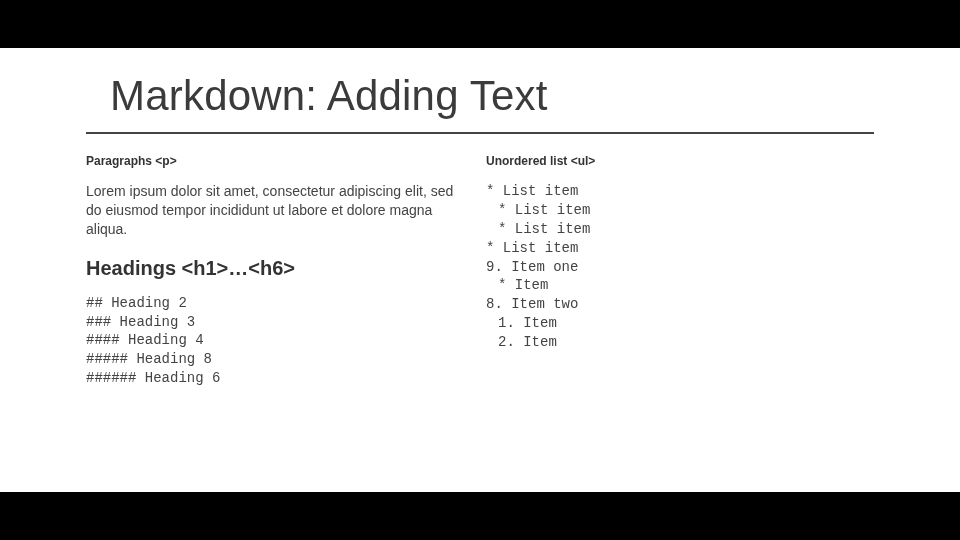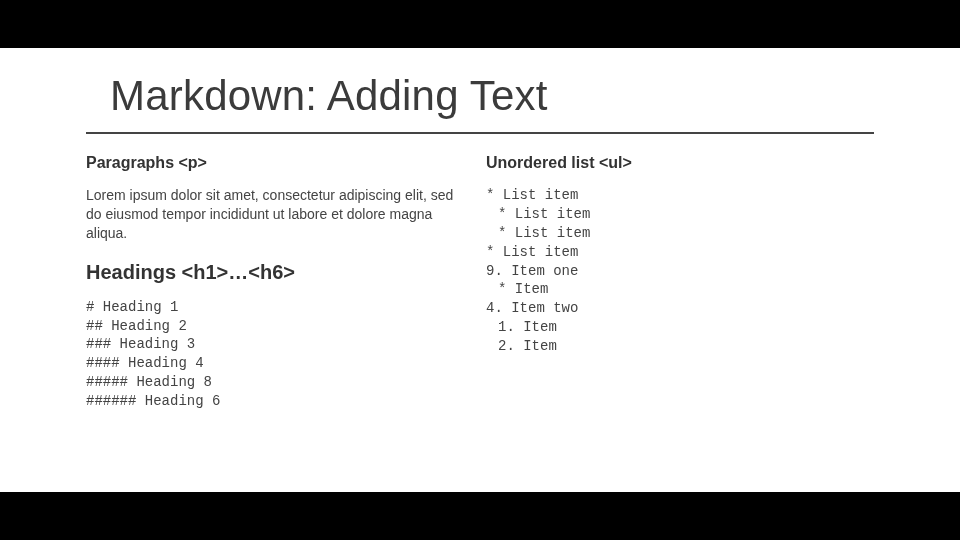--- a/index.html
+++ b/index.html
@@ -6,21 +6,21 @@
   html, body { width: 960px; height: 540px; background: #fff; font-family: Arial, Helvetica, sans-serif; color: #333; }
   .slide { position: relative; width: 960px; height: 540px; }
   .blackbar-top { position: absolute; top: 0; left: 0; width: 960px; height: 48px; background: #000; }
   .blackbar-bottom { position: absolute; bottom: 0; left: 0; width: 960px; height: 48px; background: #000; }
   .content { position: absolute; top: 48px; left: 0; width: 960px; height: 444px; padding: 24px 86px 0 86px; }
   .title { font-size: 42px; font-weight: 400; color: #3b3b3b; margin-bottom: 12px; letter-spacing: 0.2px; margin-left: 24px; }
   .hr { border: 0; border-top: 2px solid #444; margin-bottom: 20px; }
   .cols { display: flex; }
   .col-left { width: 400px; padding-right: 20px; }
   .col-right { width: 380px; }
-  .subhead { font-size: 16px; font-weight: 700; color: #333; margin-bottom: 14px; }
+  .subhead { font-size: 12px; font-weight: 700; color: #333; margin-bottom: 14px; }
   .subhead2 { font-size: 20px; font-weight: 700; color: #333; margin-top: 18px; margin-bottom: 14px; }
   .body { font-size: 14px; line-height: 1.35; color: #444; }
   .line { display: block; font-family: Liberation Mono, monospace; }
   .indent1 { padding-left: 12px; }
 </style>
 </head>
 <body>
 <div class="slide">
   <div class="blackbar-top"></div>
   <div class="blackbar-bottom"></div>
@@ -29,41 +29,40 @@
     <h1 class="title">Markdown: Adding Text</h1>
     <hr class="hr">
 
     <div class="cols">
       <div class="col-left">
         <div class="subhead">Paragraphs &lt;p&gt;</div>
         <div class="body">Lorem ipsum dolor sit amet, consectetur adipiscing elit, sed do eiusmod tempor incididunt ut labore et dolore magna aliqua.</div>
 
         <div class="subhead2">Headings &lt;h1&gt;…&lt;h6&gt;</div>
         <div class="body">
-          <span class="line"># Heading 1</span>
           <span class="line">## Heading 2</span>
           <span class="line">### Heading 3</span>
           <span class="line">#### Heading 4</span>
           <span class="line">##### Heading 8</span>
           <span class="line">###### Heading 6</span>
         </div>
       </div>
 
       <div class="col-right">
         <div class="subhead">Unordered list &lt;ul&gt;</div>
         <div class="body">
           <span class="line">* List item</span>
           <span class="line indent1">* List item</span>
           <span class="line indent1">* List item</span>
           <span class="line">* List item</span>
         </div>
 
         <div class="body">
           <span class="line">9. Item one</span>
           <span class="line indent1">* Item</span>
-          <span class="line">4. Item two</span>
+          <span class="line">8. Item two</span>
           <span class="line indent1">1. Item</span>
           <span class="line indent1">2. Item</span>
         </div>
       </div>
     </div>
   </div>
 </div>
 
 </body></html>

